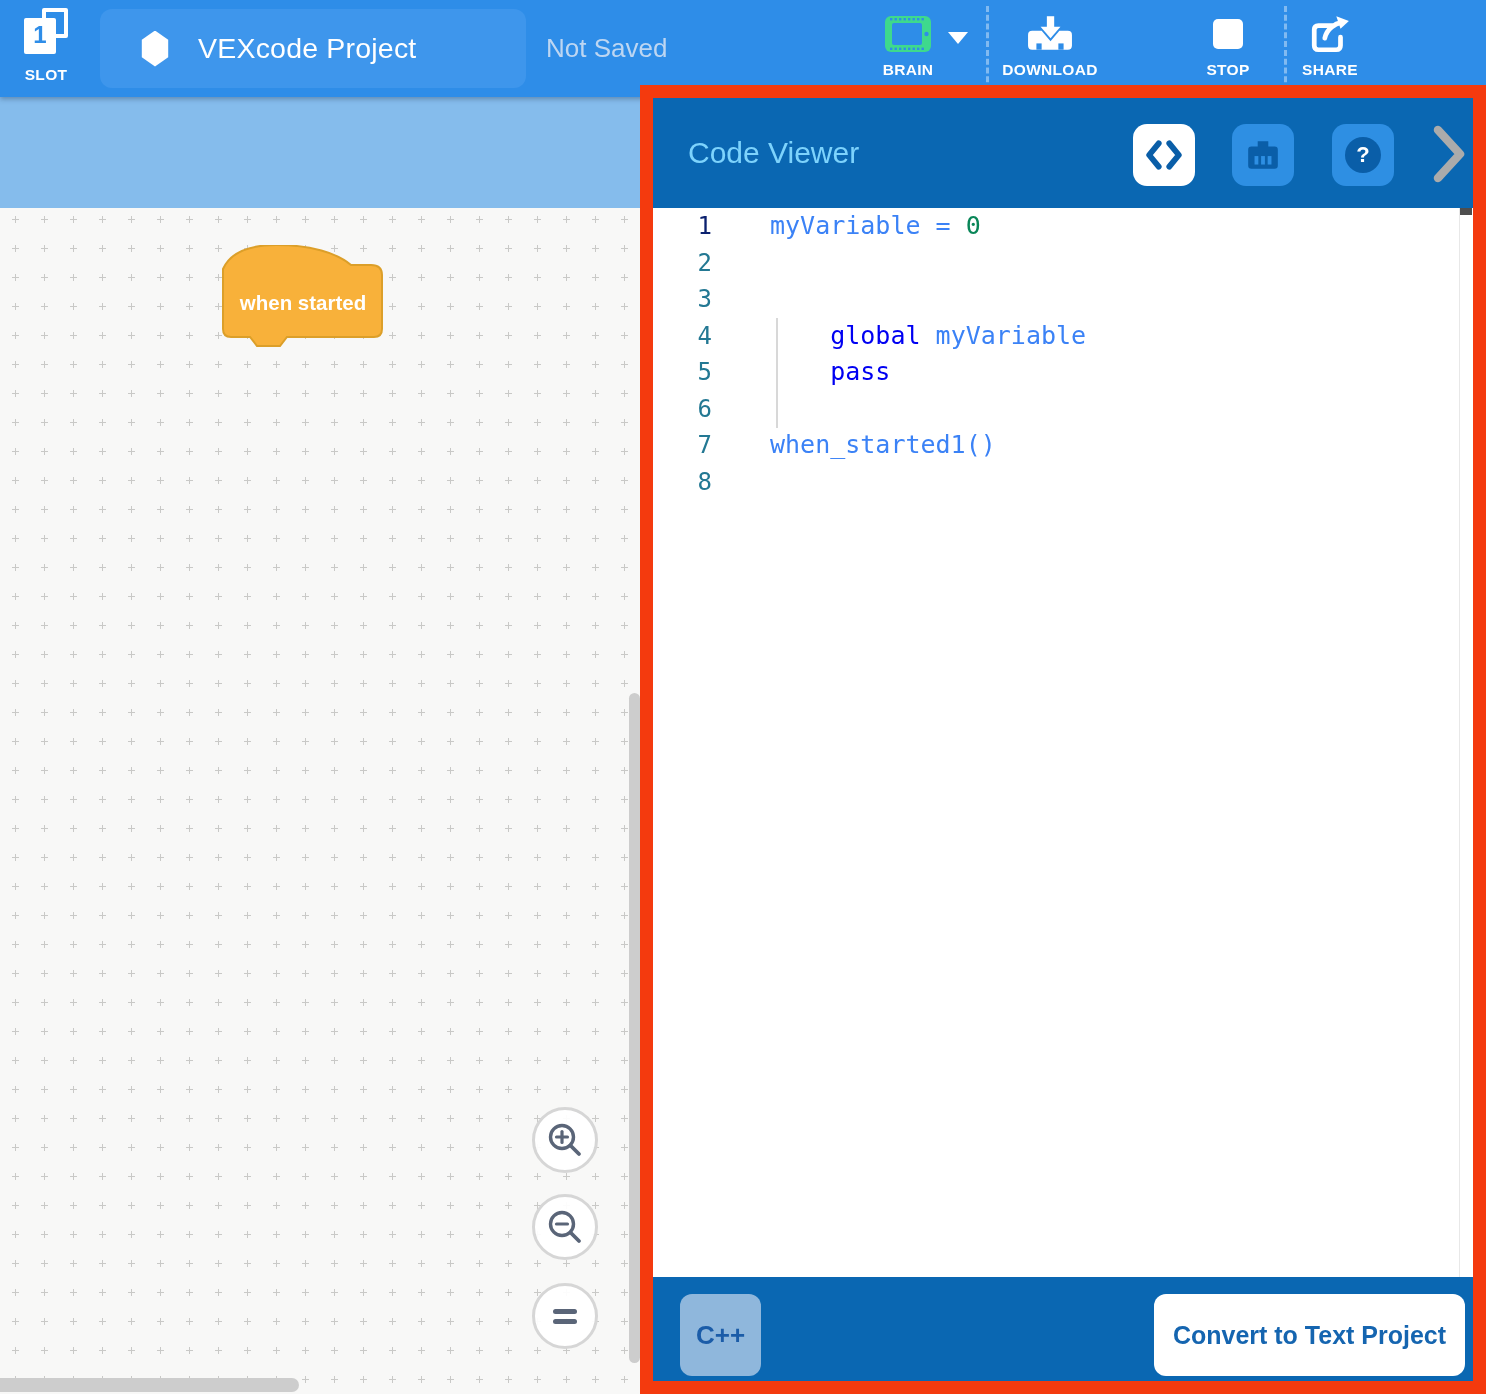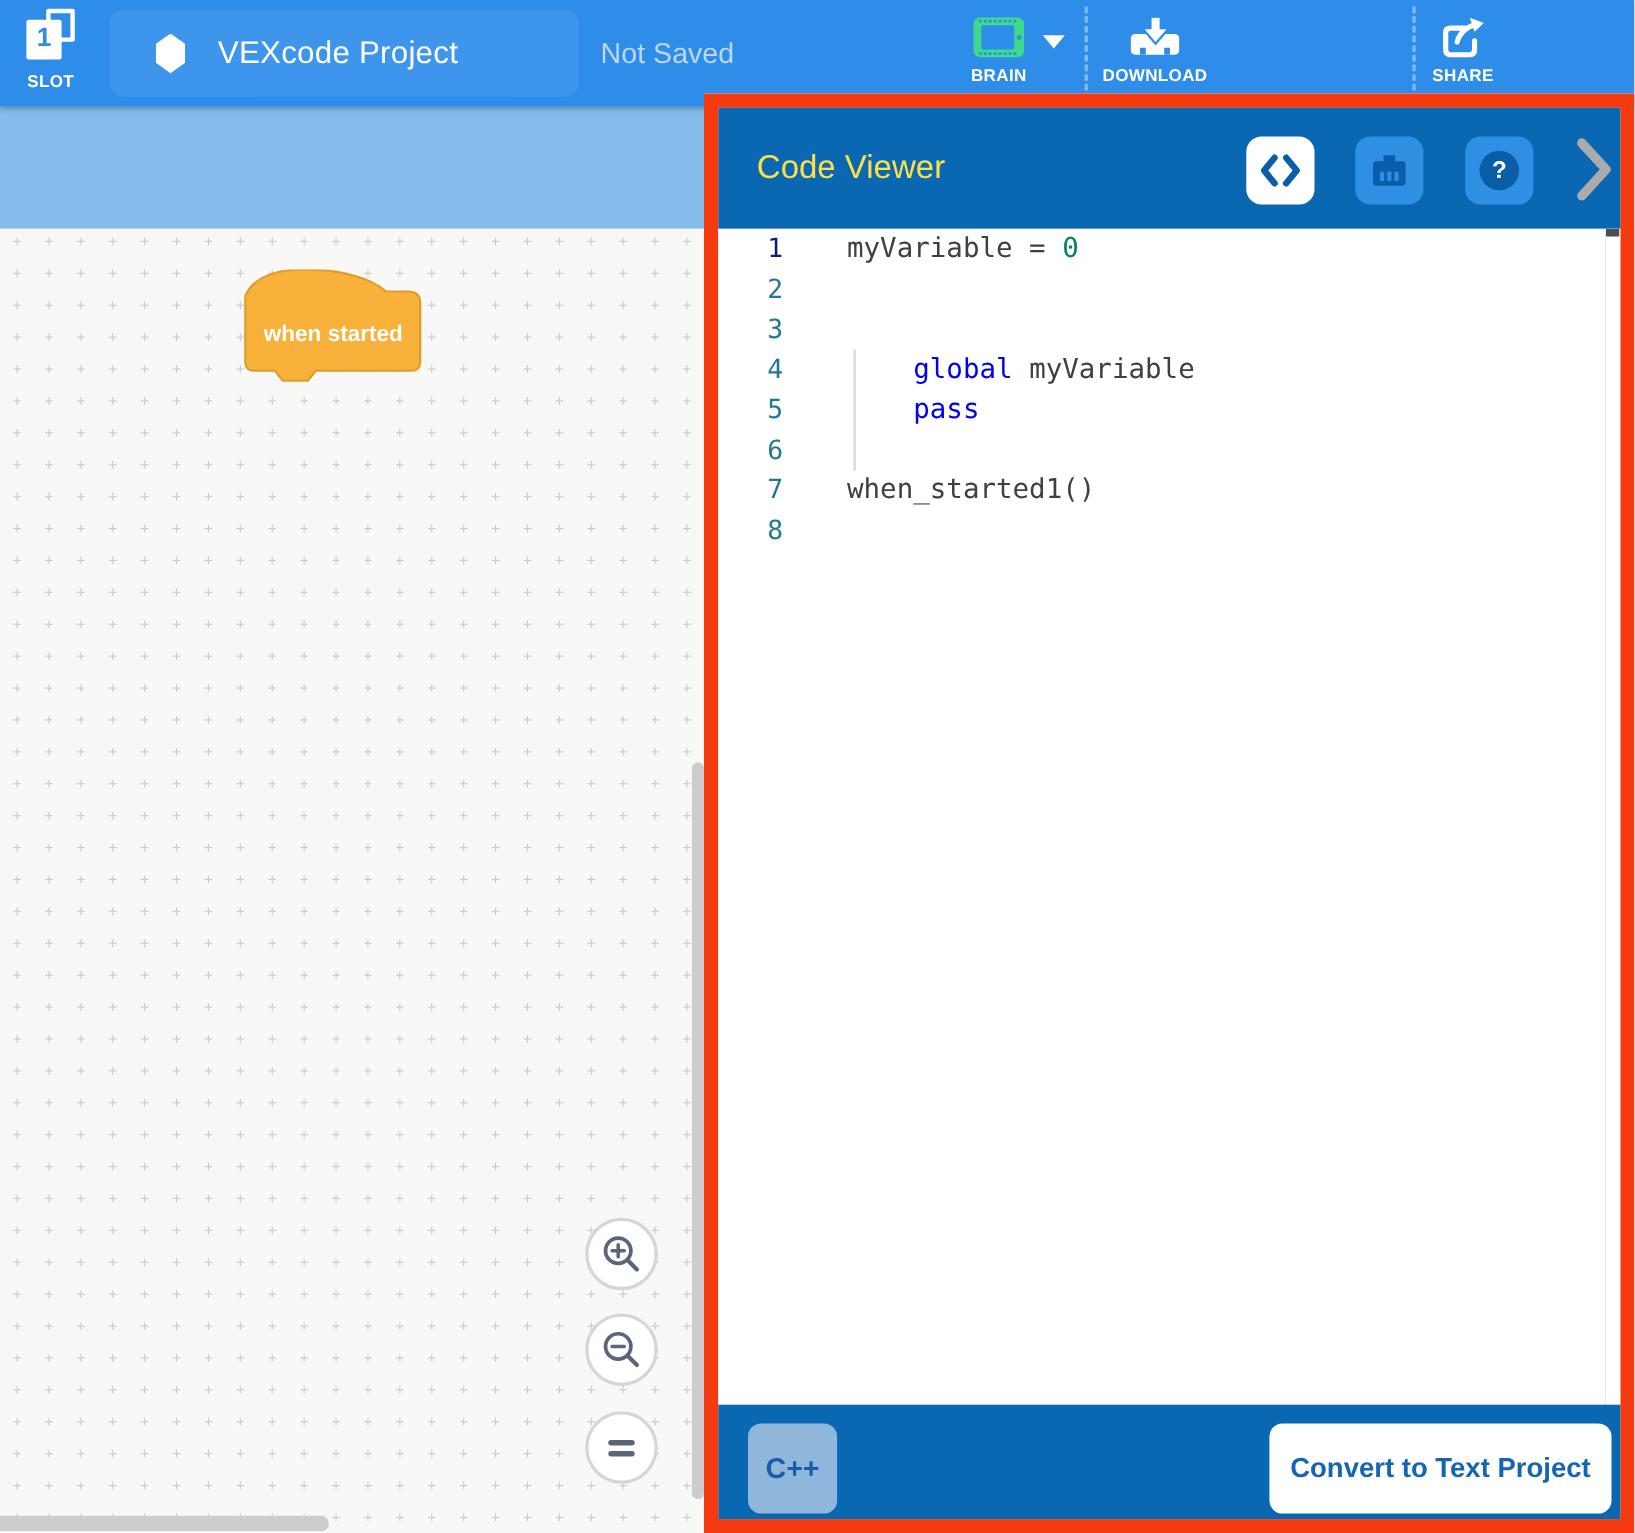--- a/index.html
+++ b/index.html
@@ -48,39 +48,39 @@
             display:flex;align-items:center;justify-content:center;}
   .zb-in{top:899px;} .zb-out{top:986px;} .zb-reset{top:1075px;}
   .eq-bars i{display:block;width:24px;height:5px;border-radius:3px;background:#5a6578;margin:5px 0;}
   .v-scroll{position:absolute;left:629px;top:485px;width:11px;height:670px;background:#cdcdcd;border-radius:6px;}
   .h-scroll{position:absolute;left:-6px;top:1170px;width:305px;height:14px;background:#cdcdcd;border-radius:0 7px 7px 0;}
 
   
   .panel{position:absolute;left:640px;top:85px;width:846px;height:1309px;border:13px solid #f43a0e;
          background:#fff;z-index:10;display:flex;flex-direction:column;}
   .panel-header{position:relative;height:110px;background:#0a67b2;flex:0 0 auto;}
-  .panel-title{position:absolute;left:35px;top:0;height:110px;line-height:110px;color:#fde047;font-size:30px;font-weight:500;}
+  .panel-title{position:absolute;left:35px;top:0;height:110px;line-height:110px;color:#7dd3fc;font-size:30px;font-weight:500;}
   .ph-btn{position:absolute;top:26px;width:62px;height:62px;border:none;border-radius:14px;cursor:pointer;
           display:flex;align-items:center;justify-content:center;padding:0;}
   .ph-code{right:278px;background:#fff;}
   .ph-device{right:179px;background:#2e8fe3;}
   .ph-help{right:79px;background:#2e8fe3;}
   .help-circle{width:36px;height:36px;border-radius:50%;background:#0a5ea8;color:#fff;font-weight:bold;
                font-size:22px;line-height:36px;text-align:center;}
   .ph-chevron{position:absolute;right:6px;top:27px;width:34px;height:58px;cursor:pointer;}
 
   .code-area{position:relative;flex:1 1 auto;background:#fff;overflow:hidden;
              font-family:"DejaVu Sans Mono","Liberation Mono",monospace;}
   .code-row{display:flex;height:36.5px;line-height:36.5px;font-size:25px;white-space:pre;}
   .ln{width:59px;text-align:right;color:#237893;font-size:24px;flex:0 0 auto;}
   .ln.active{color:#0b216f;}
   .code{margin-left:58px;color:#000;}
   .tok-keyword{color:#0000f2;}
   .tok-number{color:#098658;}
-  .tok-plain{color:#404040;text-align:right;}
+  .tok-plain{color:#3b82f6;text-align:right;}
   .indent-guide{position:absolute;left:123px;top:110px;height:110px;width:1.5px;background:#d8d8d8;}
   .scroll-divider{position:absolute;right:13px;top:0;bottom:0;width:1px;background:#e8e8e8;}
   .scroll-thumb-dark{position:absolute;right:1px;top:0;width:12px;height:7px;background:#4e4e4e;}
 
   .panel-footer{position:relative;height:104px;background:#0a67b2;flex:0 0 auto;}
   .ft-btn{position:absolute;top:17px;height:82px;border:none;border-radius:12px;cursor:pointer;
           font-family:"Liberation Sans",sans-serif;font-weight:bold;}
   .ft-cpp{left:27px;width:81px;background:#8fb7dc;color:#1b5ca8;font-size:26px;}
   .ft-python{left:128px;width:116px;background:#fff;color:#1565b0;font-size:27px;}
   .ft-convert{right:8px;width:311px;background:#fff;color:#1565b0;font-size:25px;}
@@ -147,20 +147,28 @@
           <polygon points="13,11 32,11 22.5,22" fill="#fff"></polygon>
           <path d="M5 15 H14 L22.5 25 L31 15 H39 Q43 15 43 19 V29 Q43 33 39 33 H5 Q1 33 1 29 V19 Q1 15 5 15 Z" fill="#fff"></path>
           <rect x="9" y="27" width="5" height="6" fill="#2e8de8"></rect>
           <rect x="30" y="27" width="5" height="6" fill="#2e8de8"></rect>
         </svg>
       </div>
       <span class="tb-label">DOWNLOAD</span>
     </div>
 
 
+    <div class="tb-item ti-stop">
+      <div class="ic">
+        <svg width="34" height="36" viewBox="0 0 34 36">
+          <rect x="2" y="3" width="30" height="30" rx="5" fill="#fff"></rect>
+        </svg>
+      </div>
+      <span class="tb-label">STOP</span>
+    </div>
 
     <span class="tb-sep sep2"></span>
 
     <div class="tb-item ti-share">
       <div class="ic">
         <svg width="42" height="38" viewBox="0 0 40 36">
           <path d="M22 10 H9 Q5 10 5 14 V29 Q5 33 9 33 H26 Q30 33 30 29 V21" stroke="#fff" stroke-width="4.5" fill="none" stroke-linecap="round"></path>
           <path d="M15 22 C17 13 25 8 31 7" stroke="#fff" stroke-width="4.5" fill="none" stroke-linecap="round"></path>
           <polygon points="26,1 38,5.5 30,13" fill="#fff"></polygon>
         </svg>

